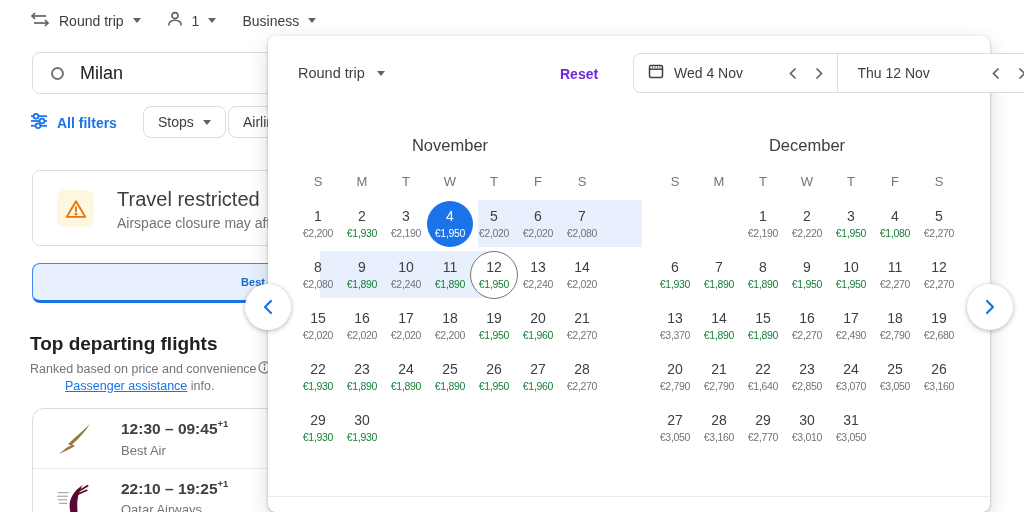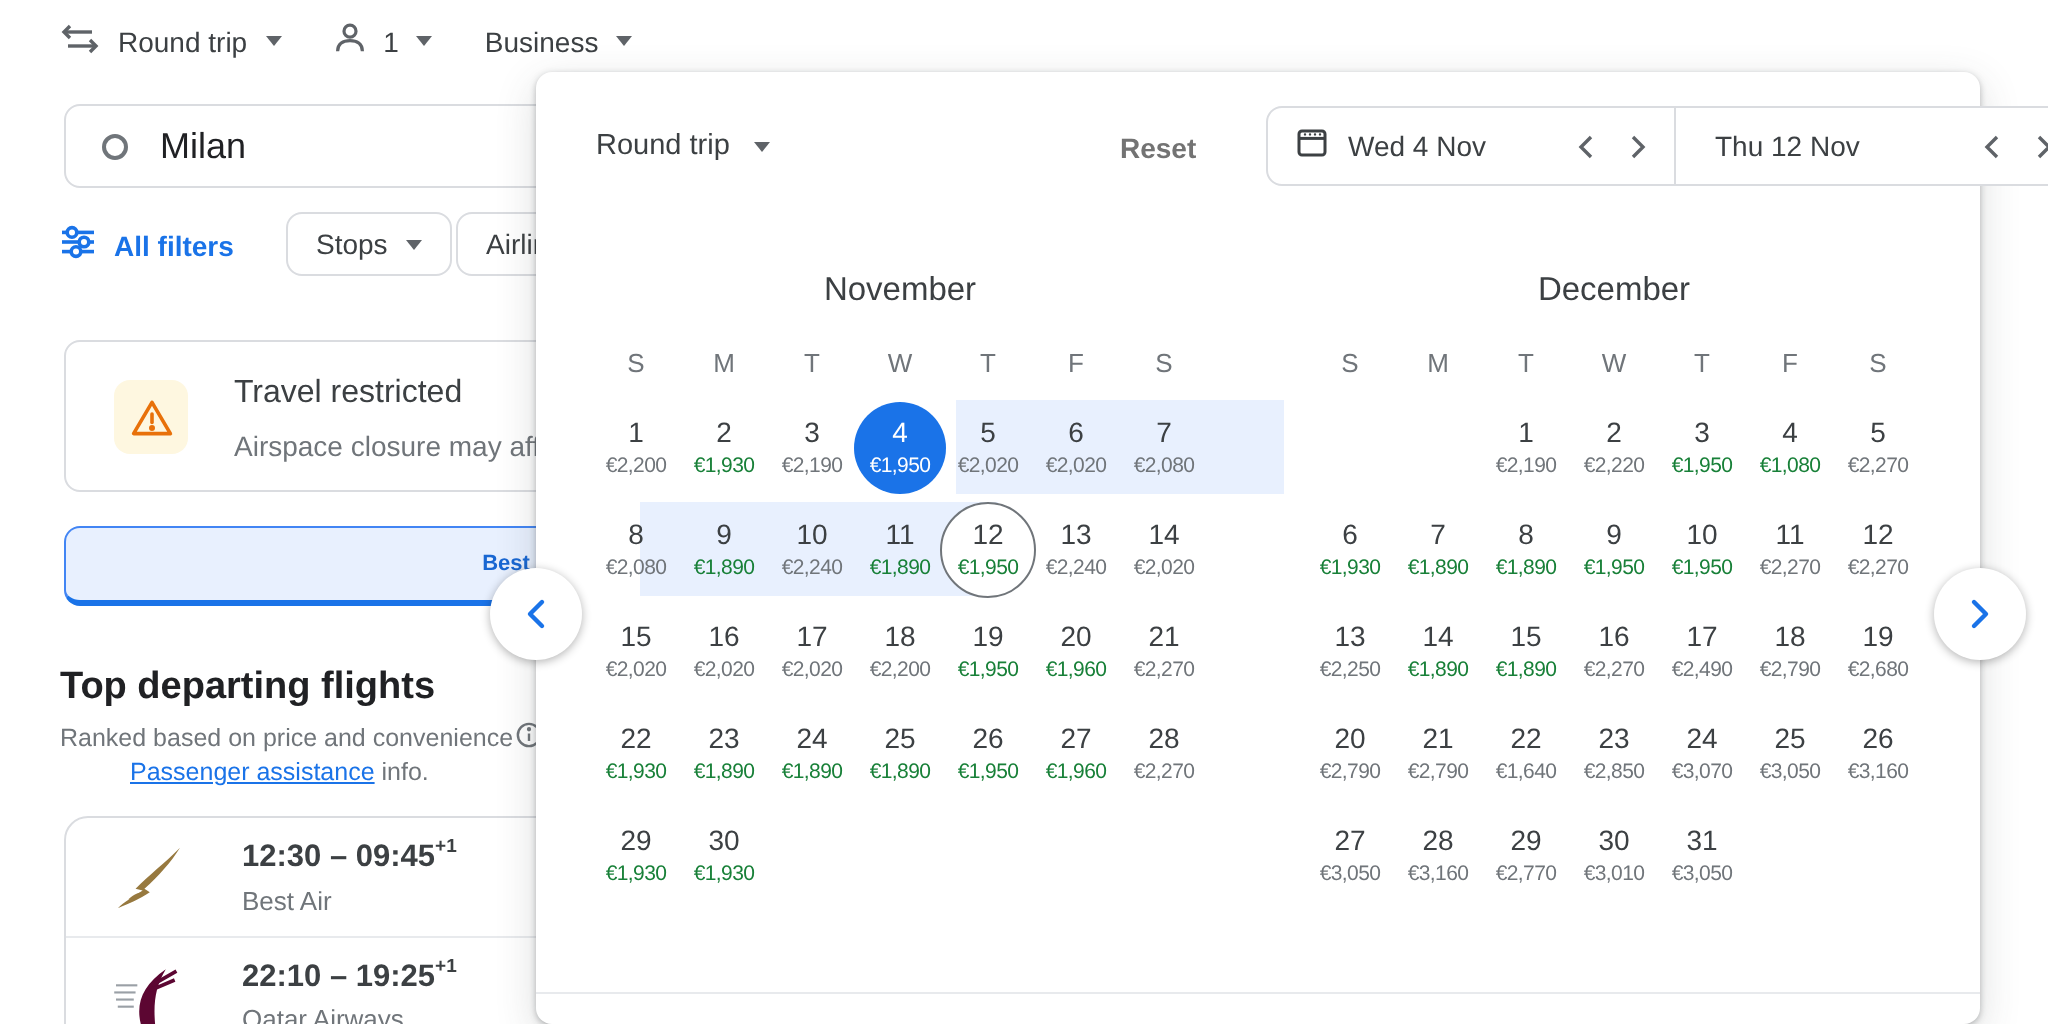--- a/index.html
+++ b/index.html
@@ -23,21 +23,21 @@
   .pill { position:absolute; top:106px; height:32px; border:1px solid #dadce0; border-radius:8px;
     display:flex; align-items:center; gap:9px; padding:0 14px; font-size:14px; color:#3c4043; background:#fff; }
   .pill-stops { left:143px; }
   .pill-airlines { left:228px; width:110px; }
 
   
   .warn-card { position:absolute; left:32px; top:170px; width:560px; height:76px;
     border:1px solid #dadce0; border-radius:8px; background:#fff; }
   .warn-icon-box { position:absolute; left:24px; top:19px; width:37px; height:37px; background:#fef7e0;
     border-radius:8px; display:flex; align-items:center; justify-content:center; }
-  .warn-title { position:absolute; left:84px; top:17px; font-size:16px; color:#3c4043; }
+  .warn-title { position:absolute; left:84px; top:17px; font-size:20px; color:#3c4043; }
   .warn-sub { position:absolute; left:84px; top:44px; font-size:14px; color:#70757a; white-space:nowrap; }
 
   
   .best-tab { position:absolute; left:32px; top:263px; width:442px; height:40px; background:#e8f0fe;
     border:1px solid #4285f4; border-bottom:3px solid #1a73e8; border-radius:8px;
     display:flex; align-items:center; justify-content:center; font-size:11px; font-weight:bold; color:#1967d2; }
 
   
   .dep-title { position:absolute; left:30px; top:333px; font-size:19px; font-weight:bold; color:#202124; }
   .dep-sub1 { position:absolute; left:30px; top:361px; font-size:12.5px; color:#70757a; display:flex; align-items:center; gap:1px; }
@@ -50,21 +50,21 @@
   .flight-logo { width:38px; height:34px; display:flex; align-items:center; justify-content:center; }
   .flight-info { margin-left:28px; }
   .flight-time { font-size:15.5px; font-weight:bold; color:#3c4043; }
   .flight-time sup { font-size:9.5px; position:relative; top:-1px; }
   .flight-airline { font-size:13px; color:#70757a; margin-top:4px; }
 
   
   .overlay { position:absolute; left:268px; top:36px; width:722px; height:476px; background:#fff;
     border-radius:8px; box-shadow:0 1px 3px rgba(60,64,67,.35), 0 6px 20px rgba(60,64,67,.18); z-index:10; }
   .ov-trip { position:absolute; left:30px; top:29px; display:flex; align-items:center; gap:12px; font-size:14.5px; color:#3c4043; }
-  .ov-reset { position:absolute; left:292px; top:30px; font-size:14px; font-weight:bold; color:#737373; cursor:pointer; }
+  .ov-reset { position:absolute; left:292px; top:30px; font-size:14px; font-weight:bold; color:#6d28d9; cursor:pointer; }
   .datebox { position:absolute; left:365px; top:17px; width:408px; height:40px; border:1px solid #dadce0;
     border-radius:8px; display:flex; align-items:center; background:#fff; }
   .datebox-half { flex:1; display:flex; align-items:center; height:100%; padding:0 6px 0 14px; }
   .datebox-divider { width:1px; height:100%; background:#dadce0; }
   .date-text { font-size:14px; color:#3c4043; margin-left:10px; white-space:nowrap; }
   .step-btn { margin-left:auto; width:24px; height:24px; display:flex; align-items:center; justify-content:center; cursor:pointer; }
   .step-btn + .step-btn { margin-left:2px; }
 
   .month { position:absolute; top:0; width:308px; }
   .month-nov { left:28px; } .month-dec { left:385px; }
@@ -446,21 +446,21 @@
         <div class="cell gray">
           <div class="d">11</div>
           <div class="p">€2,270</div>
         </div>
         <div class="cell gray">
           <div class="d">12</div>
           <div class="p">€2,270</div>
         </div>
         <div class="cell gray">
           <div class="d">13</div>
-          <div class="p">€2,250</div>
+          <div class="p">€3,370</div>
         </div>
         <div class="cell green">
           <div class="d">14</div>
           <div class="p">€1,890</div>
         </div>
         <div class="cell green">
           <div class="d">15</div>
           <div class="p">€1,890</div>
         </div>
         <div class="cell gray">

